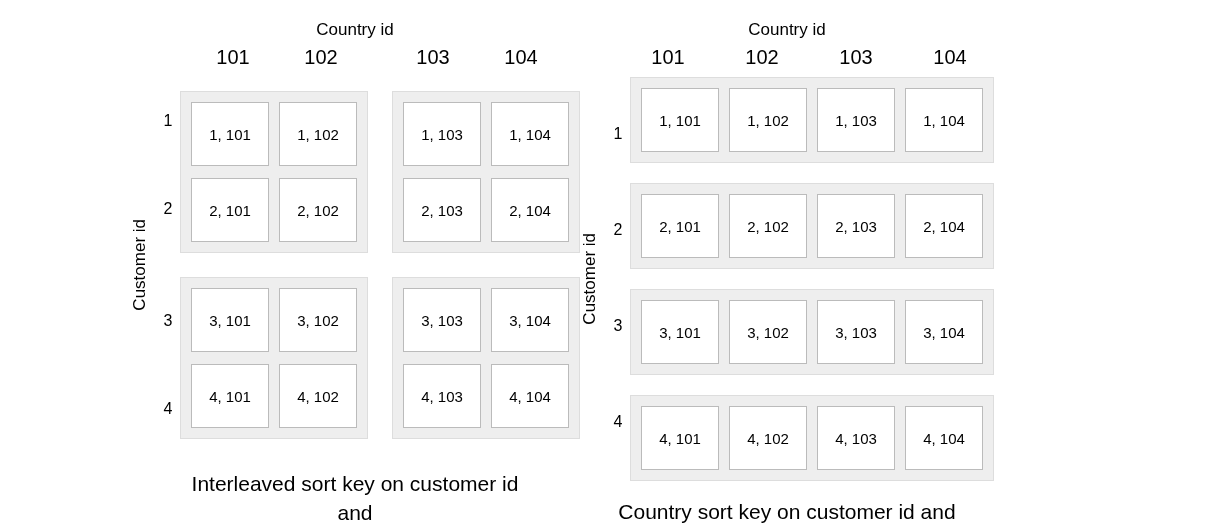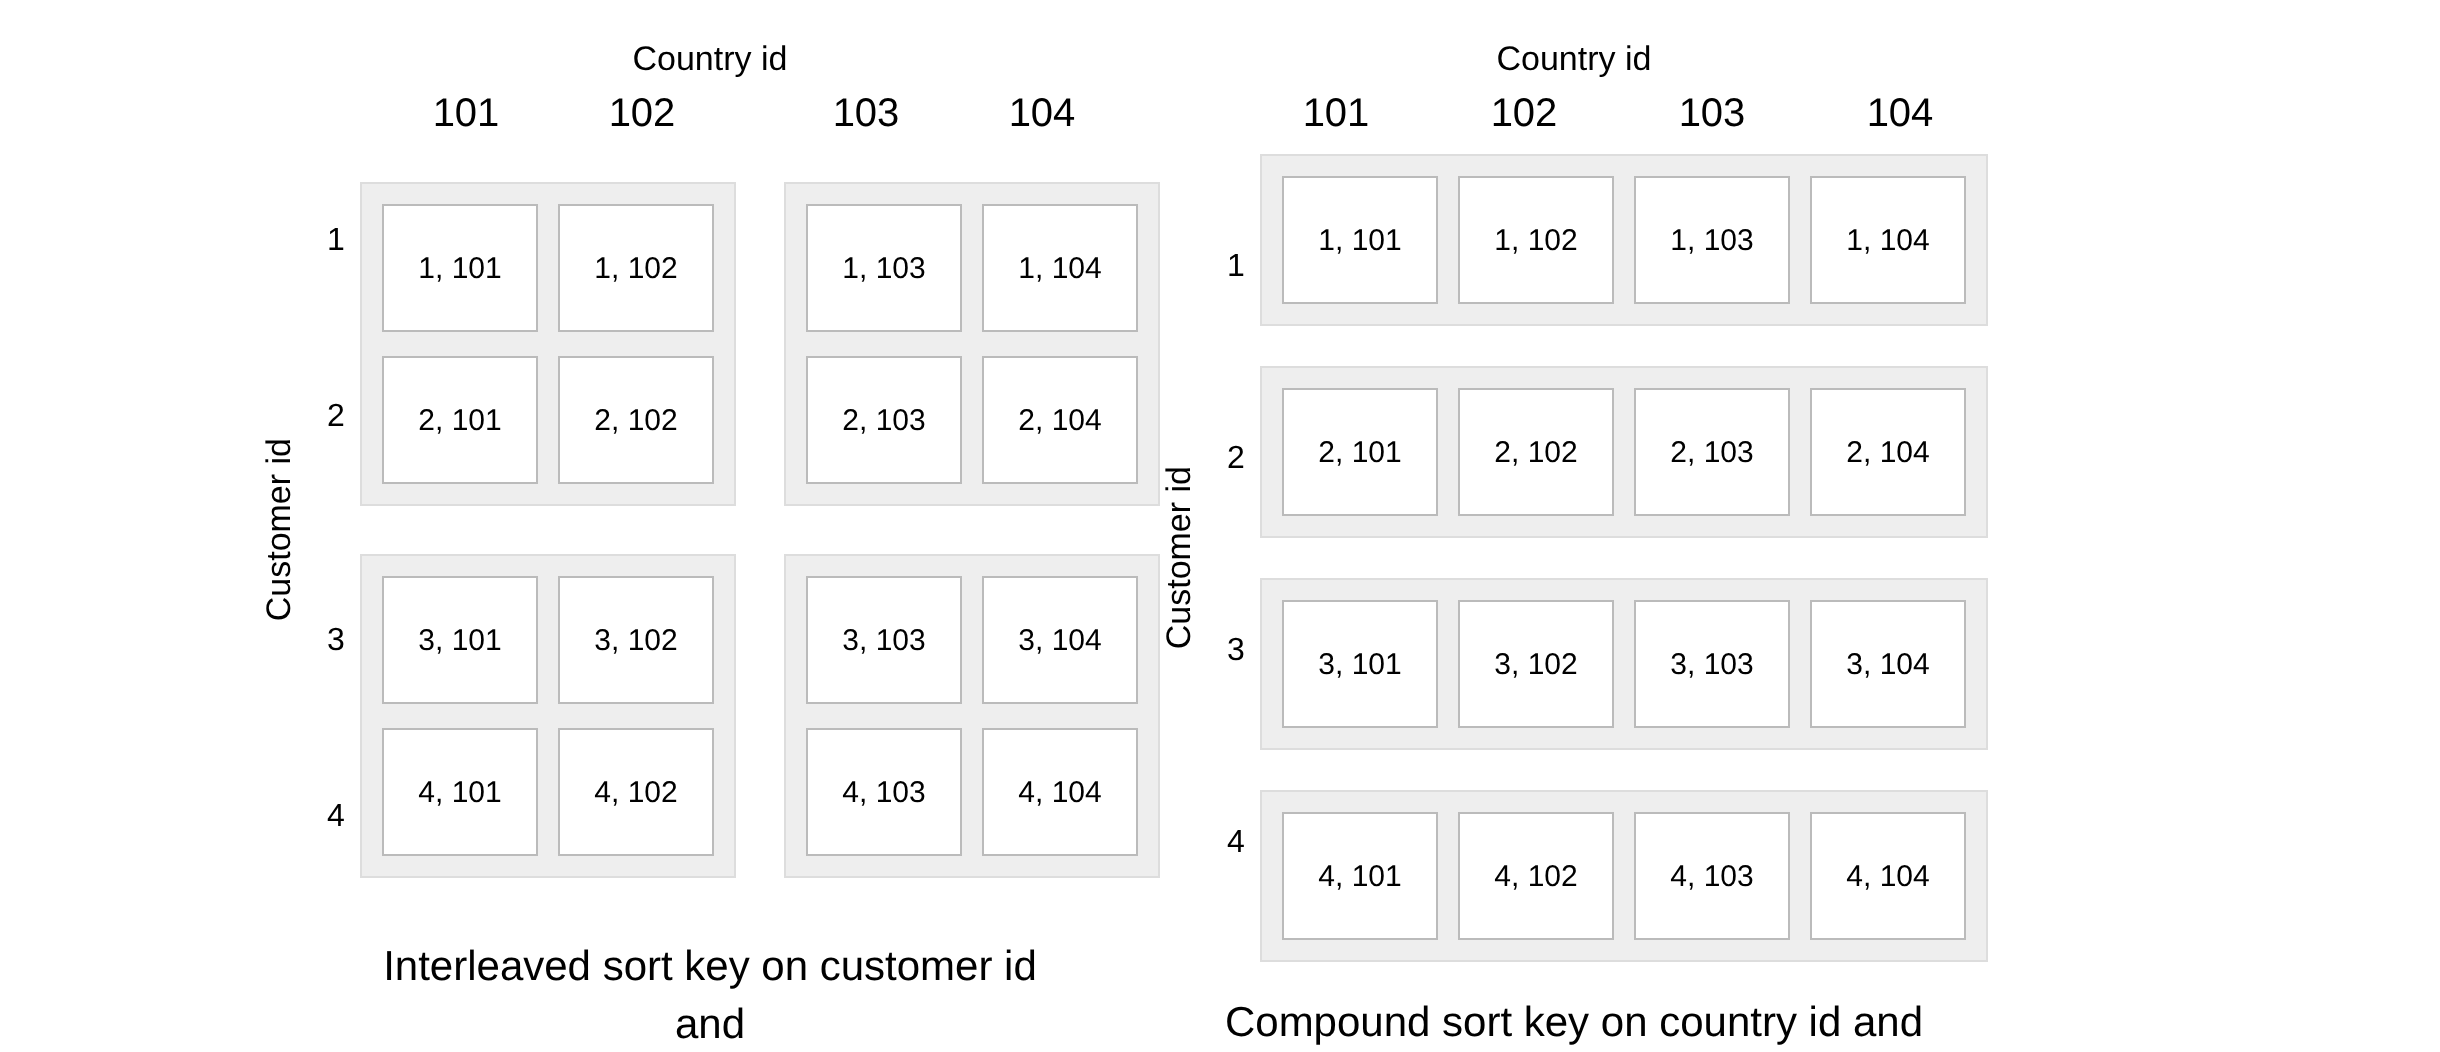--- a/index.html
+++ b/index.html
@@ -232,18 +232,18 @@
         <div class="strip">
           <div class="cell">4, 101</div>
           <div class="cell">4, 102</div>
           <div class="cell">4, 103</div>
           <div class="cell">4, 104</div>
         </div>
       </div>
     </div>
 
     <div class="caption">
-      <span>Compound sort key on country id and</span><br>
+      <span>Country sort key on customer id and</span><br>
       <span>country id</span>
     </div>
   </div>
 
 </div>
 
 </body></html>

